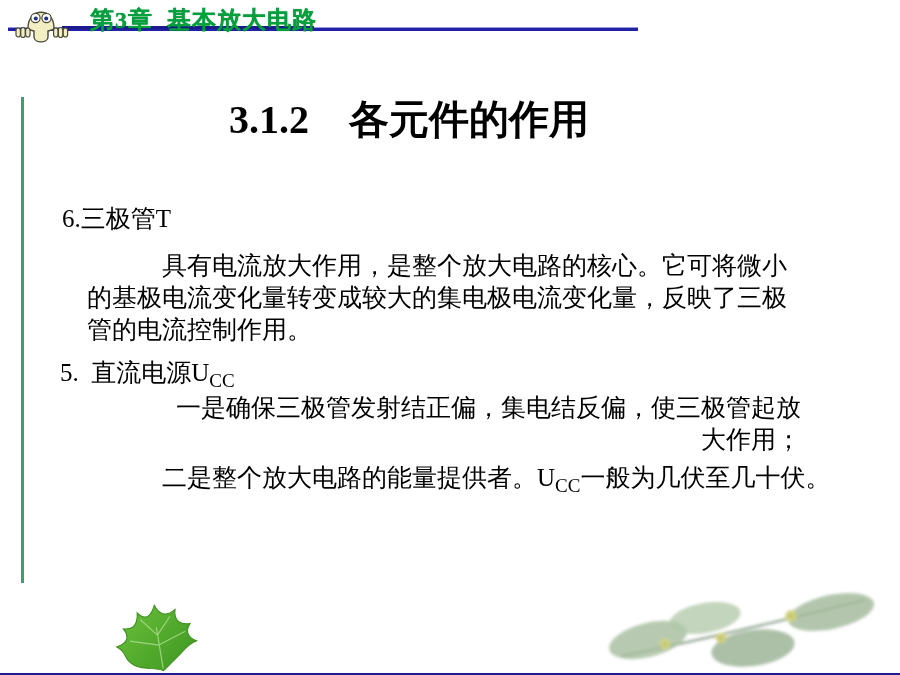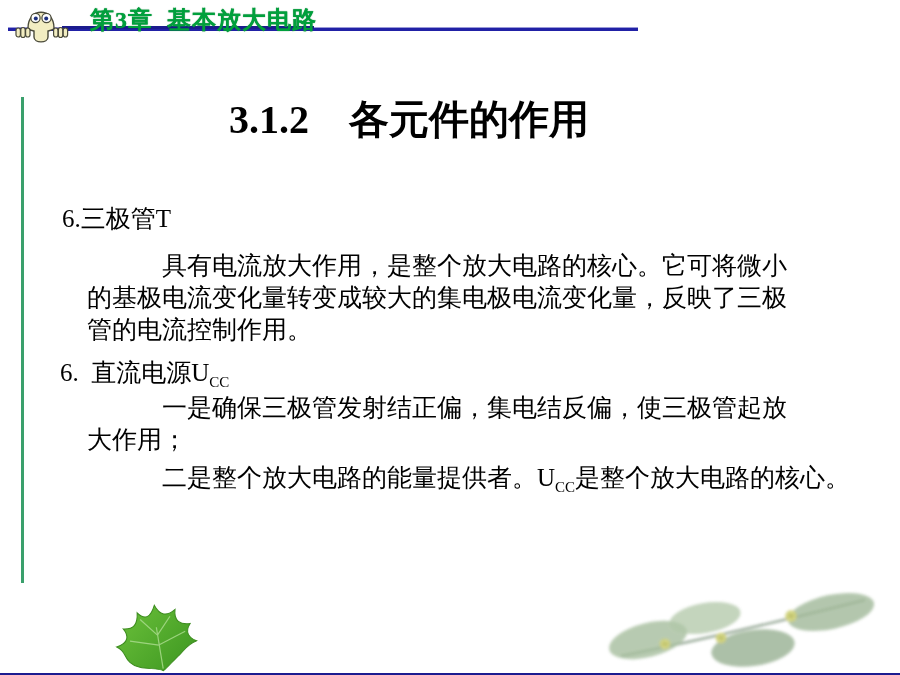--- a/index.html
+++ b/index.html
@@ -45,23 +45,23 @@
   
   .body-text{font-size:25px;line-height:32px;}
   .sec-heading{position:absolute;white-space:pre;}
   .s1-heading{left:62px;top:203px;}
   .s2-heading{left:60px;top:357px;}
   .para{
     position:absolute;left:87px;width:714px;
     text-indent:75px;
   }
   .s1-para{top:250px;}
-  .s2-para1{top:392px;}
+  .s2-para1{top:392px;text-align:right;}
   .s2-para2{top:462px;white-space:nowrap;}
-  sub.var-sub{font-size:15px;line-height:0;}
+  sub.var-sub{font-size:19px;line-height:0;}
 
   
   .leaf-art{position:absolute;left:103px;top:597px;width:112px;height:78px;}
   .flower-art{position:absolute;left:593px;top:578px;width:302px;height:95px;opacity:.8;}
   .bottom-rule{position:absolute;left:0;bottom:0;width:900px;height:2px;background:#1c1c90;}
 </style>
 </head>
 <body>
 
 <div class="stage">
@@ -91,23 +91,23 @@
 
   <div class="chapter-label">第3章  基本放大电路</div>
 
   <div class="side-bar"></div>
 
   <div class="slide-title">3.1.2    各元件的作用</div>
 
   <div class="body-text sec-heading s1-heading">6.三极管T</div>
   <div class="body-text para s1-para">具有电流放大作用，是整个放大电路的核心。它可将微小的基极电流变化量转变成较大的集电极电流变化量，反映了三极管的电流控制作用。</div>
 
-  <div class="body-text sec-heading s2-heading"><span>6.  直流电源U</span><sub class="var-sub">CC</sub></div>
+  <div class="body-text sec-heading s2-heading"><span>5.  直流电源U</span><sub class="var-sub">CC</sub></div>
   <div class="body-text para s2-para1">一是确保三极管发射结正偏，集电结反偏，使三极管起放大作用；</div>
-  <div class="body-text para s2-para2"><span>二是整个放大电路的能量提供者。U</span><sub class="var-sub">CC</sub><span>是整个放大电路的核心。</span></div>
+  <div class="body-text para s2-para2"><span>二是整个放大电路的能量提供者。U</span><sub class="var-sub">CC</sub><span>一般为几伏至几十伏。</span></div>
 
   <svg class="leaf-art" viewBox="0 0 112 78" aria-hidden="true">
     <defs>
       <linearGradient id="leafGrad" x1="0" y1="0" x2="1" y2="1">
         <stop offset="0" stop-color="#6cc13b"></stop>
         <stop offset="1" stop-color="#3c9620"></stop>
       </linearGradient>
     </defs>
     <g transform="rotate(-8 56 42)">
       <path d="M56 74 C48 69 32 71 24 61 C18 54 22 50 13 44

